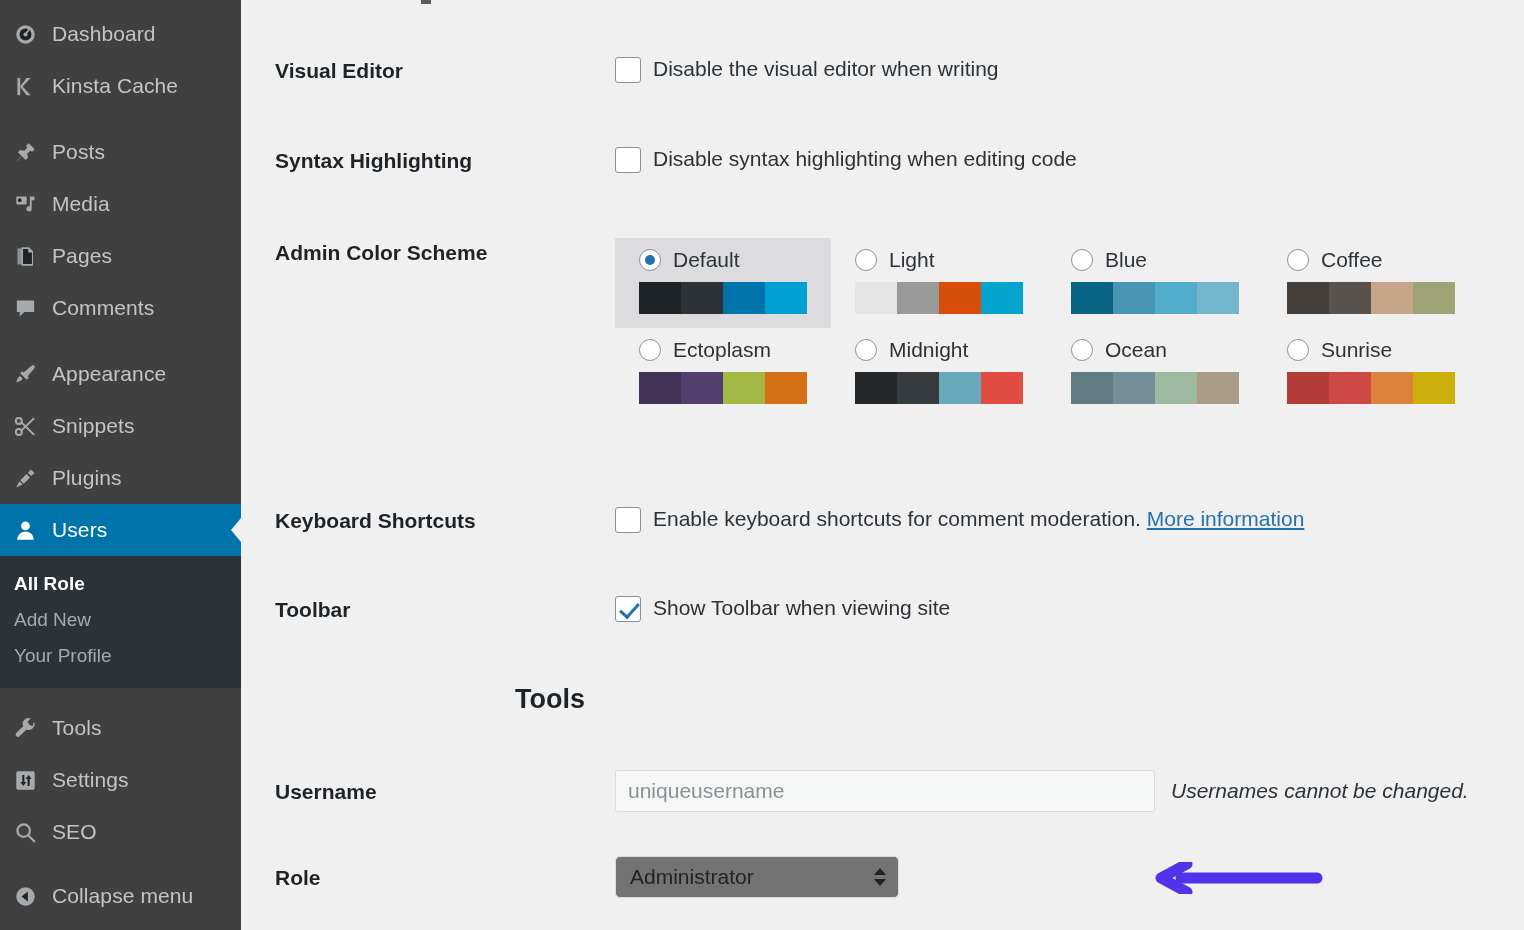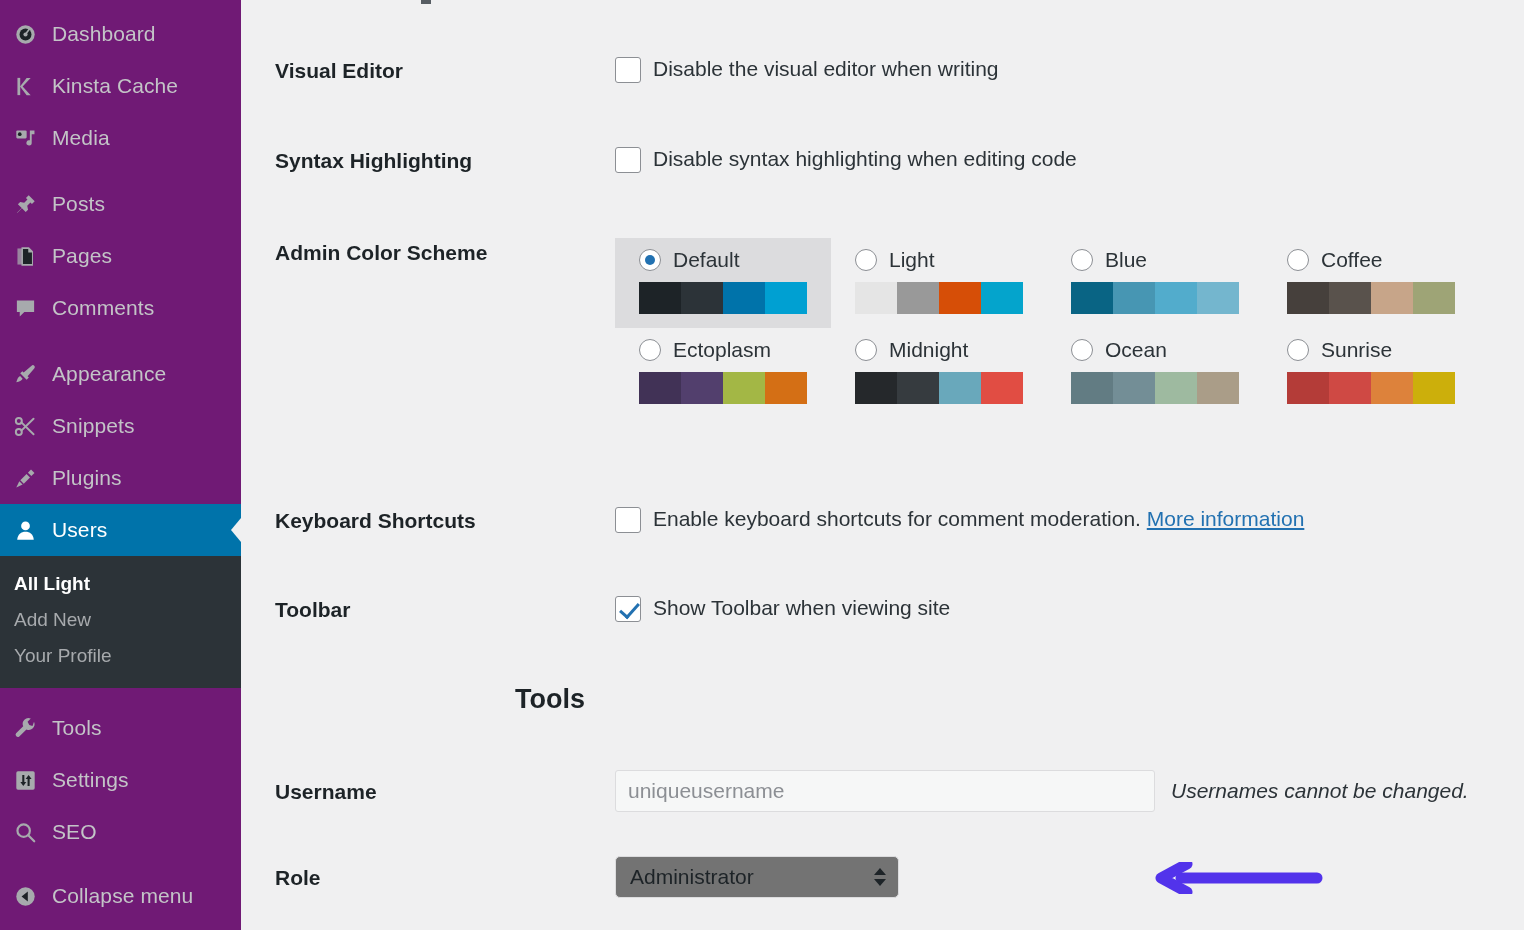--- a/index.html
+++ b/index.html
@@ -18,21 +18,21 @@
     width: 1524px;
     height: 930px;
     display: flex;
   }
 
   
   .sidebar {
     width: 241px;
     min-width: 241px;
     height: 930px;
-    background: #701a75;
+    background: #404040;
     position: relative;
     overflow: hidden;
     padding-top: 8px;
   }
 
   .menu-item {
     display: flex;
     align-items: center;
     height: 52px;
     padding-left: 12px;
@@ -324,37 +324,37 @@
       </div>
       <div class="menu-item">
         <span class="mi-icon">
           <svg width="23" height="23" viewBox="0 0 20 20" style="color: rgb(167, 170, 173);">
             <rect x="3" y="2.5" width="2.4" height="15"></rect>
             <path d="M14.5 2.5 L7.5 10 L14.5 17.5 L11 17.5 L5.2 10 L11 2.5 Z"></path>
           </svg>
         </span>
         <span class="mi-label">Kinsta Cache</span>
       </div>
+      <div class="menu-item sep-top">
+        <span class="mi-icon">
+          <svg width="23" height="23" viewBox="0 0 20 20" style="color: rgb(167, 170, 173);">
+            <path d="M12.8 2 L18 7.2 L15.6 9.6 L14.3 8.3 L11.5 11.1 L12.2 14.6 L10.2 16.6 L6.9 13.3 L3 17.2 L2.6 17.4 L2.8 17 L6.7 13.1 L3.4 9.8 L5.4 7.8 L8.9 8.5 L11.7 5.7 L10.4 4.4 Z"></path>
+          </svg>
+        </span>
+        <span class="mi-label">Posts</span>
+      </div>
       <div class="menu-item">
         <span class="mi-icon">
           <svg width="23" height="23" viewBox="0 0 20 20" style="color: rgb(167, 170, 173);">
             <rect x="2" y="3" width="9" height="7" rx="1"></rect>
             <circle cx="5" cy="6.2" r="1.6" fill="#1d2327"></circle>
             <path d="M13.8 3 v8.6 a2.3 2.3 0 1 0 1.6 2.1 V6.2 h2.4 V3 Z"></path>
           </svg>
         </span>
         <span class="mi-label">Media</span>
-      </div>
-      <div class="menu-item sep-top">
-        <span class="mi-icon">
-          <svg width="23" height="23" viewBox="0 0 20 20" style="color: rgb(167, 170, 173);">
-            <path d="M12.8 2 L18 7.2 L15.6 9.6 L14.3 8.3 L11.5 11.1 L12.2 14.6 L10.2 16.6 L6.9 13.3 L3 17.2 L2.6 17.4 L2.8 17 L6.7 13.1 L3.4 9.8 L5.4 7.8 L8.9 8.5 L11.7 5.7 L10.4 4.4 Z"></path>
-          </svg>
-        </span>
-        <span class="mi-label">Posts</span>
       </div>
       <div class="menu-item">
         <span class="mi-icon">
           <svg width="23" height="23" viewBox="0 0 20 20" style="color: rgb(167, 170, 173);">
             <path d="M3 3 h6 v14 h-6 z" opacity=".75"></path>
             <path d="M6.5 2 h6.5 l3.5 3.5 V18 H6.5 Z"></path>
             <path d="M7.8 3.4 h4.6 v3.2 h3.2 v10 H7.8 Z" fill="#1d2327"></path>
           </svg>
         </span>
         <span class="mi-label">Pages</span>
@@ -400,21 +400,21 @@
       <div class="menu-item current">
         <span class="mi-icon">
           <svg width="23" height="23" viewBox="0 0 20 20" style="color: rgb(255, 255, 255);">
             <circle cx="10" cy="6" r="3.8"></circle>
             <path d="M2.8 18 C3.2 13.2 6.2 11 10 11 s6.8 2.2 7.2 7 z"></path>
           </svg>
         </span>
         <span class="mi-label">Users</span>
       </div>
       <div class="submenu">
-        <div class="submenu-item current">All Light</div>
+        <div class="submenu-item current">All Role</div>
         <div class="submenu-item">Add New</div>
         <div class="submenu-item">Your Profile</div>
       </div>
       <div class="menu-item sep-top">
         <span class="mi-icon">
           <svg width="23" height="23" viewBox="0 0 20 20" style="color: rgb(167, 170, 173);">
             <path d="M17.4 4.2 a5 5 0 0 1 -6.6 6.6 L4.6 17 a2 2 0 0 1 -2.8 -2.8 L8 8 A5 5 0 0 1 14.6 1.4 L11.8 4.2 l1.5 2.8 2.8 .8 Z"></path>
           </svg>
         </span>
         <span class="mi-label">Tools</span>

